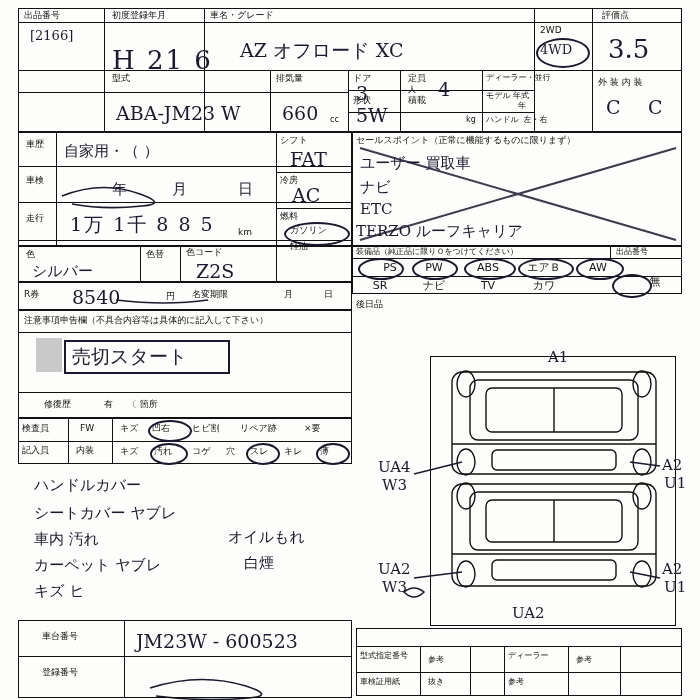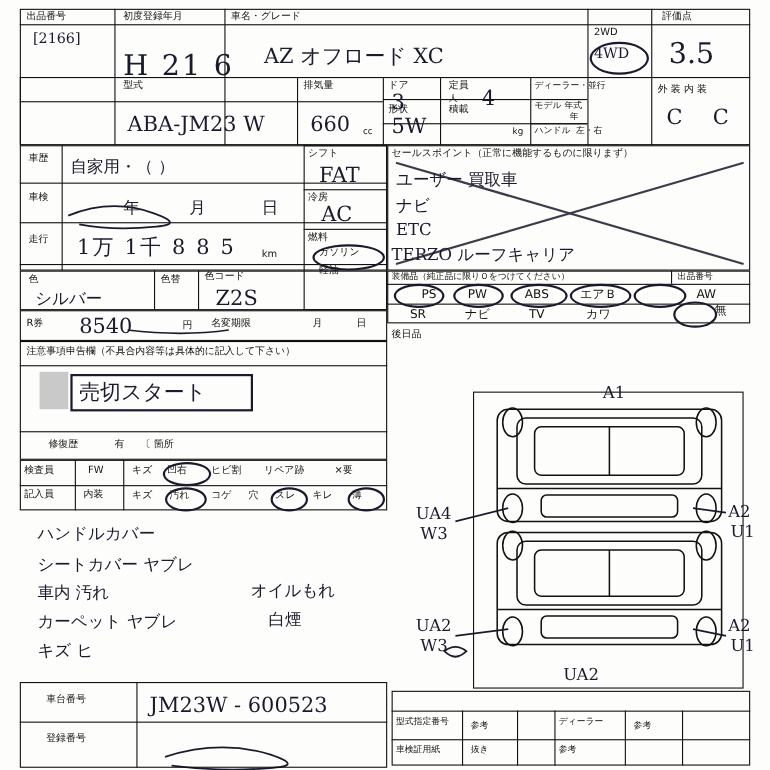--- a/index.html
+++ b/index.html
@@ -138,21 +138,21 @@
   <div class="ln" style="left:352px;top:258px;width:330px;height:1px;"></div>
   <div class="ln" style="left:352px;top:276px;width:330px;height:1px;"></div>
   <div class="ln" style="left:610px;top:246px;width:1px;height:12px;"></div>
   <div class="lbl s8" style="left:356px;top:248px;">装備品（純正品に限りＯをつけてください）</div>
   <div class="lbl s8" style="left:616px;top:248px;">出品番号</div>
 
   <div class="lbl s11 ctr" style="left:360px;top:262px;width:60px;">PS</div>
   <div class="lbl s11 ctr" style="left:414px;top:262px;width:40px;">PW</div>
   <div class="lbl s11 ctr" style="left:466px;top:262px;width:44px;">ABS</div>
   <div class="lbl s11 ctr" style="left:520px;top:262px;width:48px;">エアＢ</div>
-  <div class="lbl s11 ctr" style="left:578px;top:262px;width:40px;margin-left:44px;">AW</div>
+  <div class="lbl s11 ctr" style="left:578px;top:262px;width:40px;">AW</div>
   <div class="lbl s11 ctr" style="left:360px;top:280px;width:40px;">SR</div>
   <div class="lbl s11 ctr" style="left:414px;top:280px;width:40px;">ナビ</div>
   <div class="lbl s11 ctr" style="left:466px;top:280px;width:44px;">TV</div>
   <div class="lbl s11 ctr" style="left:520px;top:280px;width:48px;">カワ</div>
   <div class="lbl s11 ctr" style="left:640px;top:276px;width:30px;">無</div>
 
   <div class="ellipse" style="left:358px;top:258px;width:42px;height:18px;"></div>
   <div class="ellipse" style="left:412px;top:258px;width:42px;height:18px;"></div>
   <div class="ellipse" style="left:464px;top:258px;width:48px;height:18px;"></div>
   <div class="ellipse" style="left:518px;top:258px;width:52px;height:18px;"></div>

